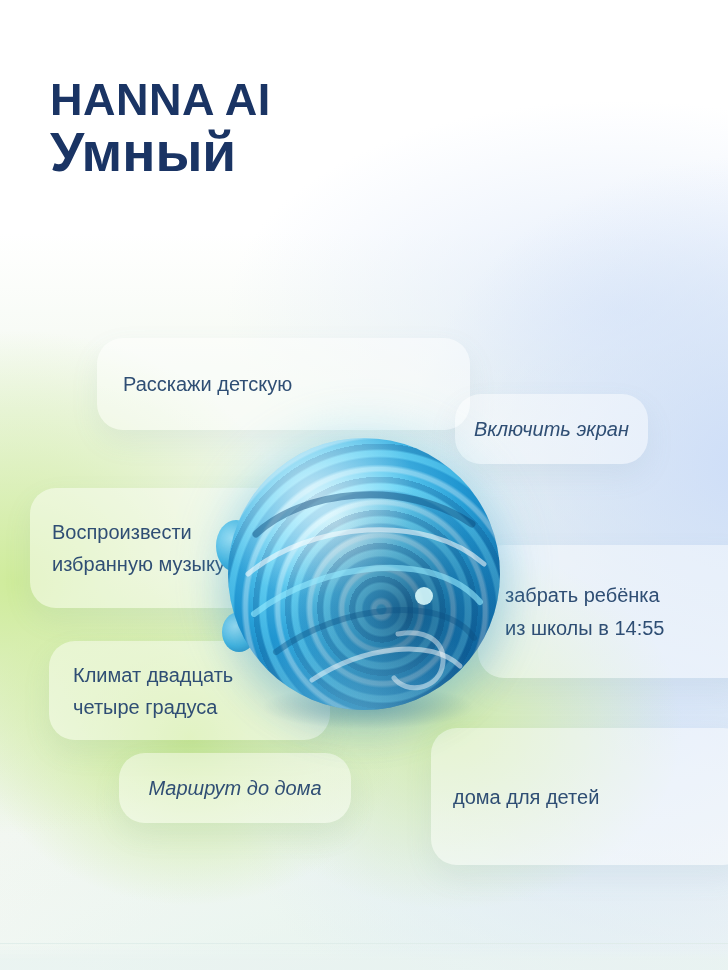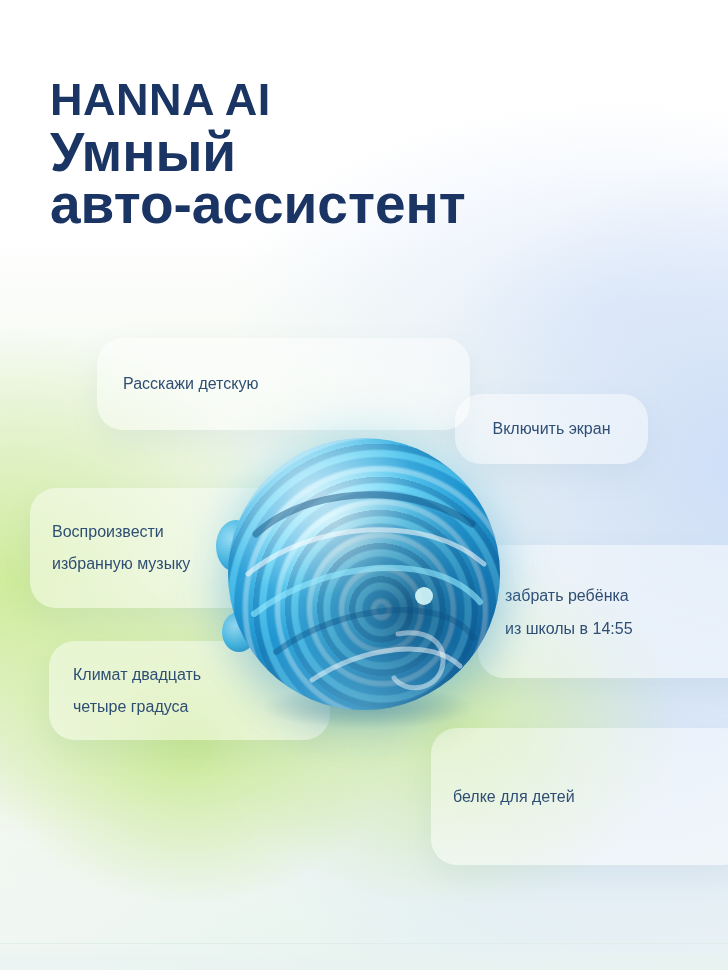--- a/index.html
+++ b/index.html
@@ -30,26 +30,26 @@
   .brand    { font-size:45px; font-weight:700; line-height:52px; letter-spacing:0.5px; }
   .subtitle { font-size:55px; font-weight:700; line-height:52px; }
   .subtitle .line { display:block; }
 
   
   .bubble {
     position:absolute; z-index:2;
     background:rgba(255,255,255,0.45);
     border-radius:26px;
     color:#2f4e74;
-    font-size:16px; line-height:32px;
+    font-size:20px; line-height:32px;
     display:flex; flex-direction:column; justify-content:center;
     box-shadow:0 12px 28px rgba(110,145,170,0.10);
   }
   .bubble .line { display:block; }
-  .bubble.center { align-items:center; text-align:left; }
+  .bubble.center { align-items:center; text-align:left;font-style:italic; }
   .b1 { left:97px;  top:338px; width:321px; height:92px;  padding:0 26px; }
   .b2 { left:455px; top:394px; width:193px; height:70px;  }
   .b3 { left:30px;  top:488px; width:224px; height:94px;  padding:13px 22px; }
   .b4 { left:478px; top:545px; width:224px; height:133px; padding:0 27px; line-height:33px; }
   .b5 { left:49px;  top:641px; width:233px; height:99px;  padding:0 24px; }
   .b6 { left:119px; top:753px; width:232px; height:70px;  }
   .b7 { left:431px; top:728px; width:274px; height:137px; padding:0 22px; line-height:34px; }
 
   
   .orb-shadow {
@@ -89,21 +89,20 @@
 </style>
 </head>
 <body>
 
 <div class="canvas">
 
   <div class="title-block">
     <div class="brand">HANNA AI</div>
     <div class="subtitle">
       <span class="line">Умный</span>
-      <span class="line">авто-ассистент</span>
     </div>
   </div>
 
   <div class="bubble b1">
     <span class="line">Расскажи детскую</span>
   </div>
 
   <div class="bubble b2 center">
     <span class="line">Включить экран</span>
   </div>
@@ -116,23 +115,26 @@
   <div class="bubble b4">
     <span class="line">забрать ребёнка</span>
     <span class="line">из школы в 14:55</span>
   </div>
 
   <div class="bubble b5">
     <span class="line">Климат двадцать</span>
     <span class="line">четыре градуса</span>
   </div>
 
+  <div class="bubble b6 center">
+    <span class="line">Маршрут до дома</span>
+  </div>
 
   <div class="bubble b7">
-    <span class="line">белке для детей</span>
+    <span class="line">дома для детей</span>
   </div>
 
   <div class="orb-shadow"></div>
   <div class="orb-blob blob-a"></div>
   <div class="orb-blob blob-b"></div>
 
   <div class="orb">
     <div class="ripples"></div>
     <div class="shade"></div>
     <svg viewBox="0 0 272 272" width="272" height="272">

